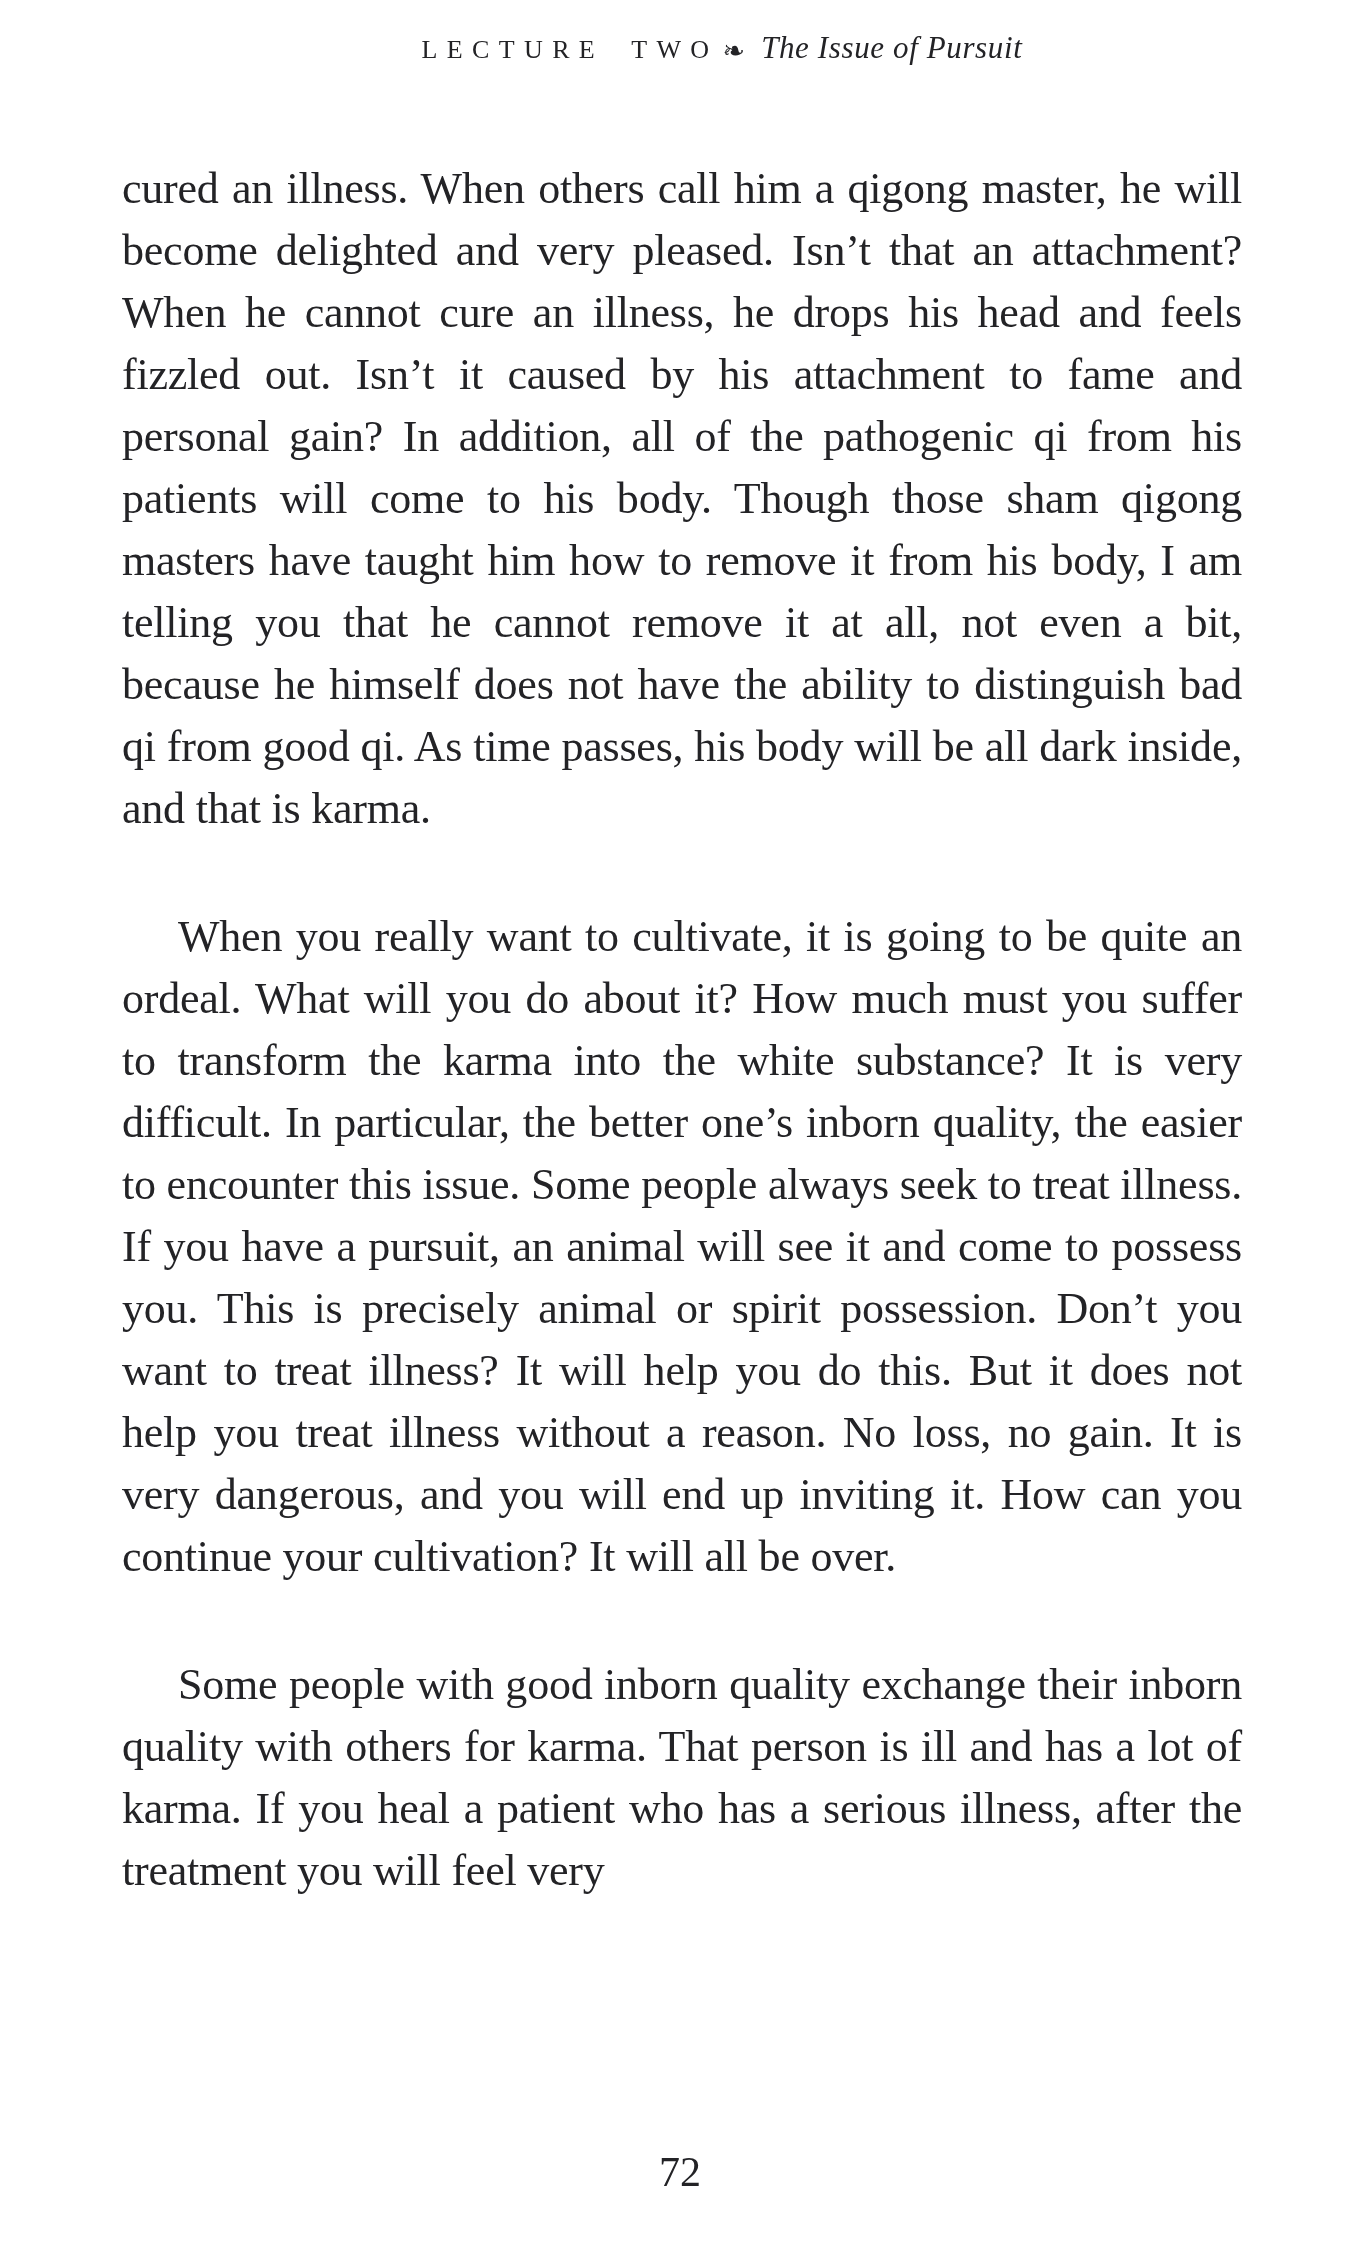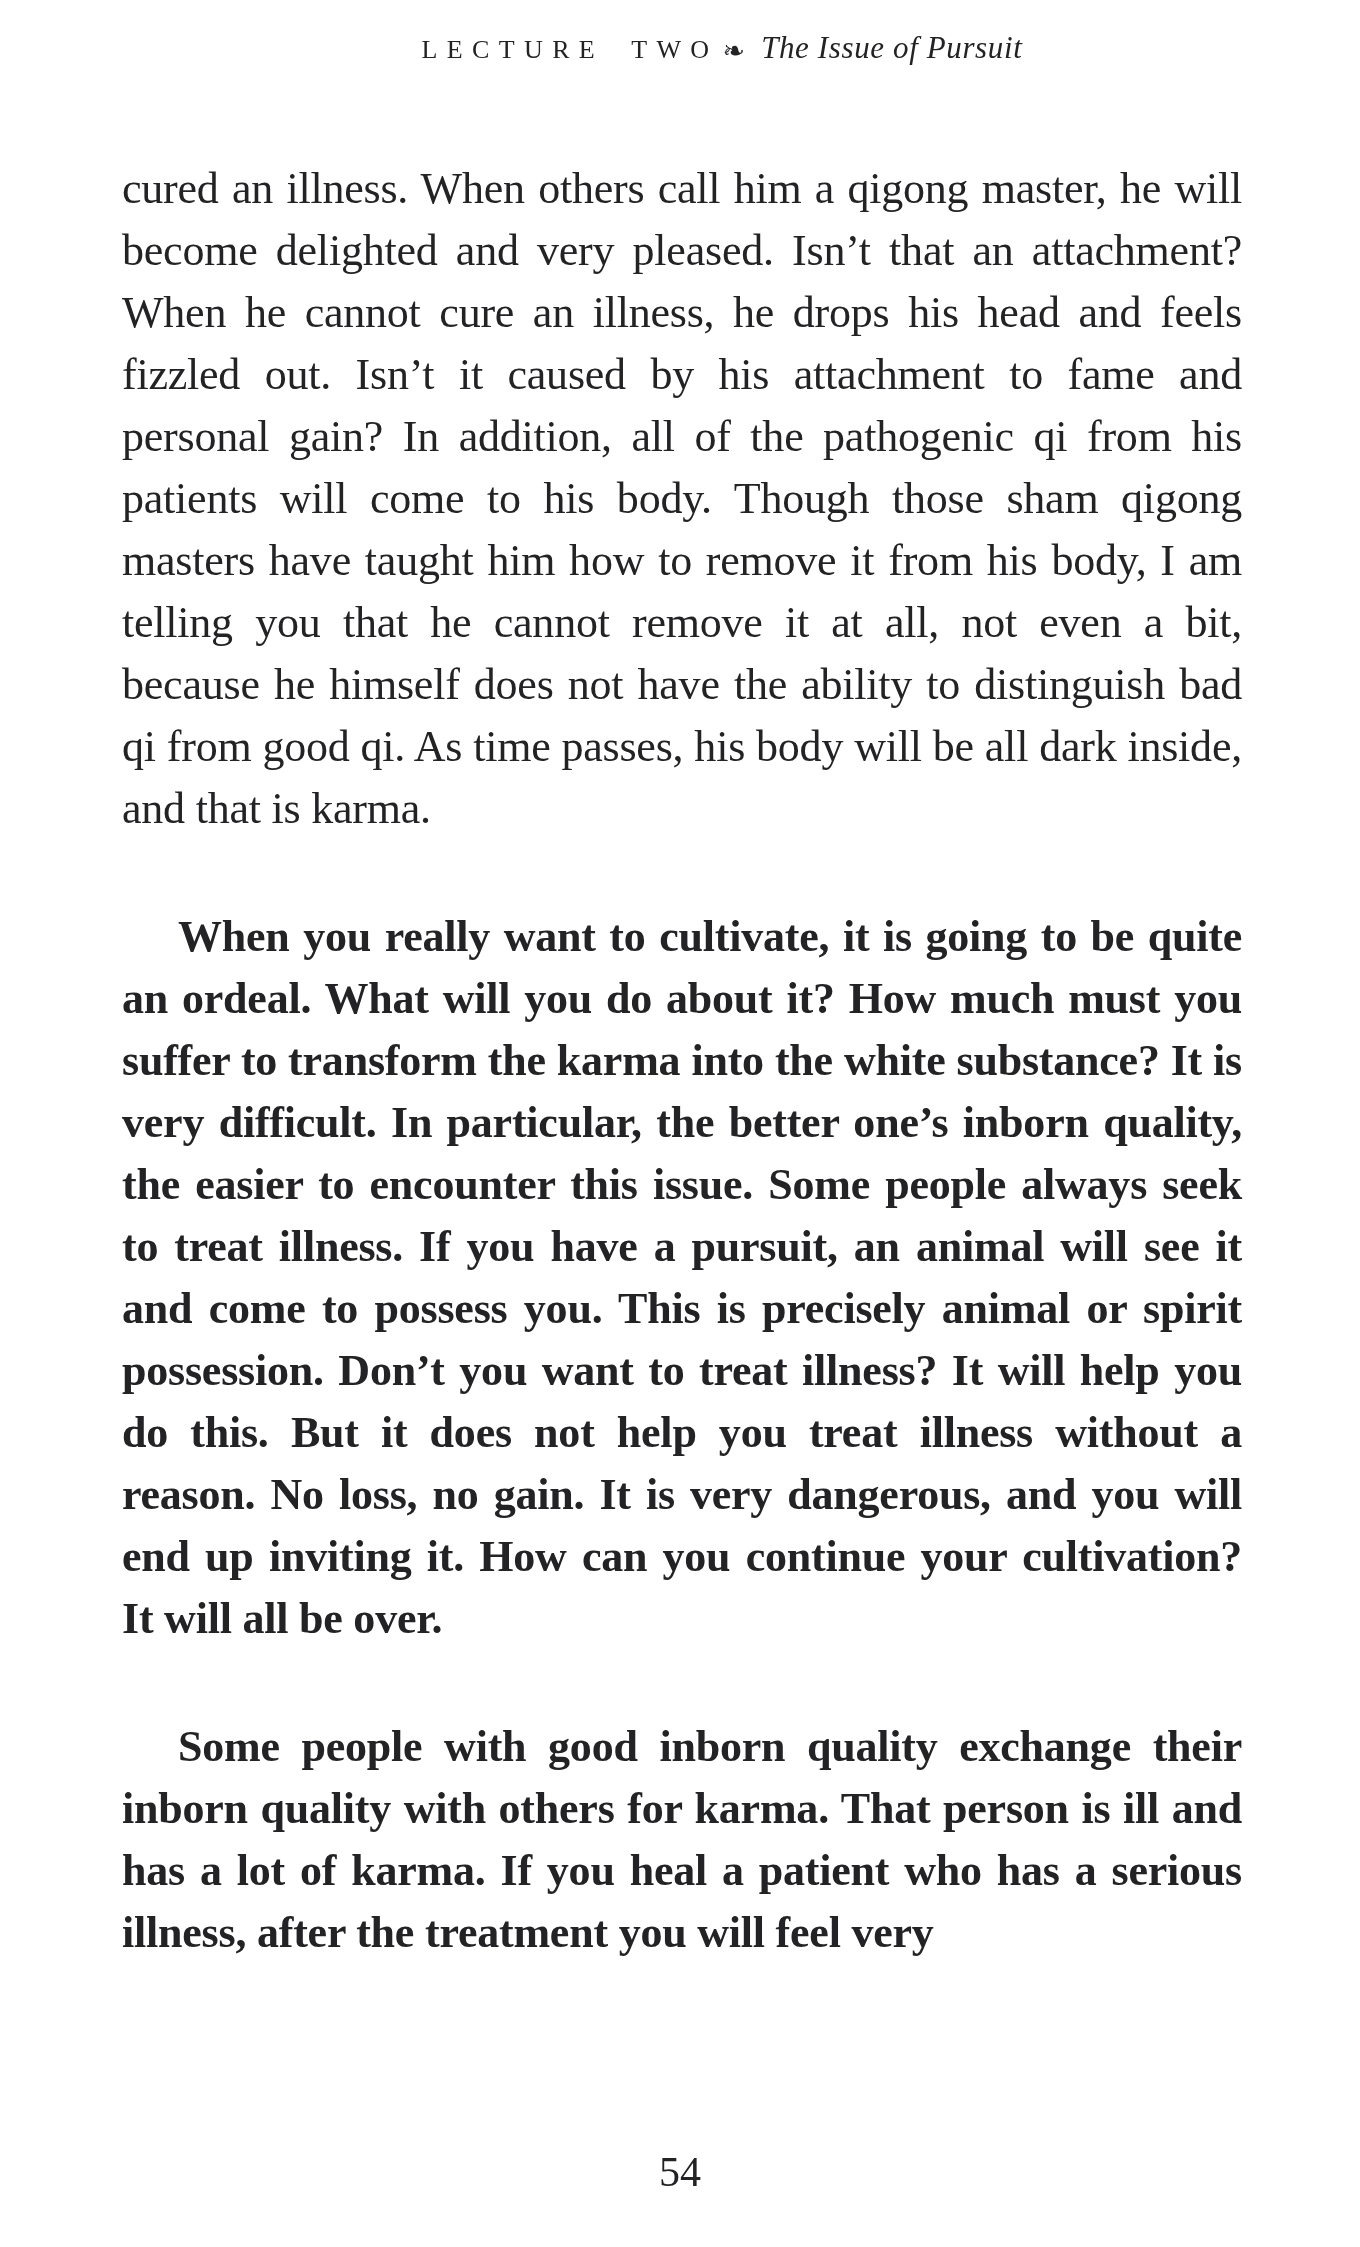--- a/index.html
+++ b/index.html
@@ -55,21 +55,20 @@
     font-size: 44px;
     line-height: 62px;
     text-align: justify;
     letter-spacing: -0.005em;
   }
   .para {
     margin: 0 0 66px 0;
   }
   .para.indent {
     text-indent: 56px;
-    font-weight: bold;
   }
   .para:last-child {
     margin-bottom: 0;
   }
   
   .folio {
     position: absolute;
     top: 2148px;
     left: 0;
     width: 100%;
@@ -86,15 +85,15 @@
   <header class="running-head">
     <span class="section">LECTURE TWO</span><span class="ornament">❧</span><span class="chapter">The Issue of Pursuit</span>
   </header>
 
   <main class="text-block">
     <p class="para">cured an illness. When others call him a qigong master, he will become delighted and very pleased. Isn’t that an attachment? When he cannot cure an illness, he drops his head and feels fizzled out. Isn’t it caused by his attachment to fame and personal gain? In addition, all of the pathogenic qi from his patients will come to his body. Though those sham qigong masters have taught him how to remove it from his body, I am telling you that he cannot remove it at all, not even a bit, because he himself does not have the ability to distinguish bad qi from good qi. As time passes, his body will be all dark inside, and that is karma.</p>
     <p class="para indent">When you really want to cultivate, it is going to be quite an ordeal. What will you do about it? How much must you suffer to transform the karma into the white substance? It is very difficult. In particular, the better one’s inborn quality, the easier to encounter this issue. Some people always seek to treat illness. If you have a pursuit, an animal will see it and come to possess you. This is precisely animal or spirit possession. Don’t you want to treat illness? It will help you do this. But it does not help you treat illness without a reason. No loss, no gain. It is very dangerous, and you will end up inviting it. How can you continue your cultivation? It will all be over.</p>
     <p class="para indent">Some people with good inborn quality exchange their inborn quality with others for karma. That person is ill and has a lot of karma. If you heal a patient who has a serious illness, after the treatment you will feel very</p>
   </main>
 
-  <footer class="folio">54</footer>
+  <footer class="folio">72</footer>
 
 </div>
 
 </body></html>

